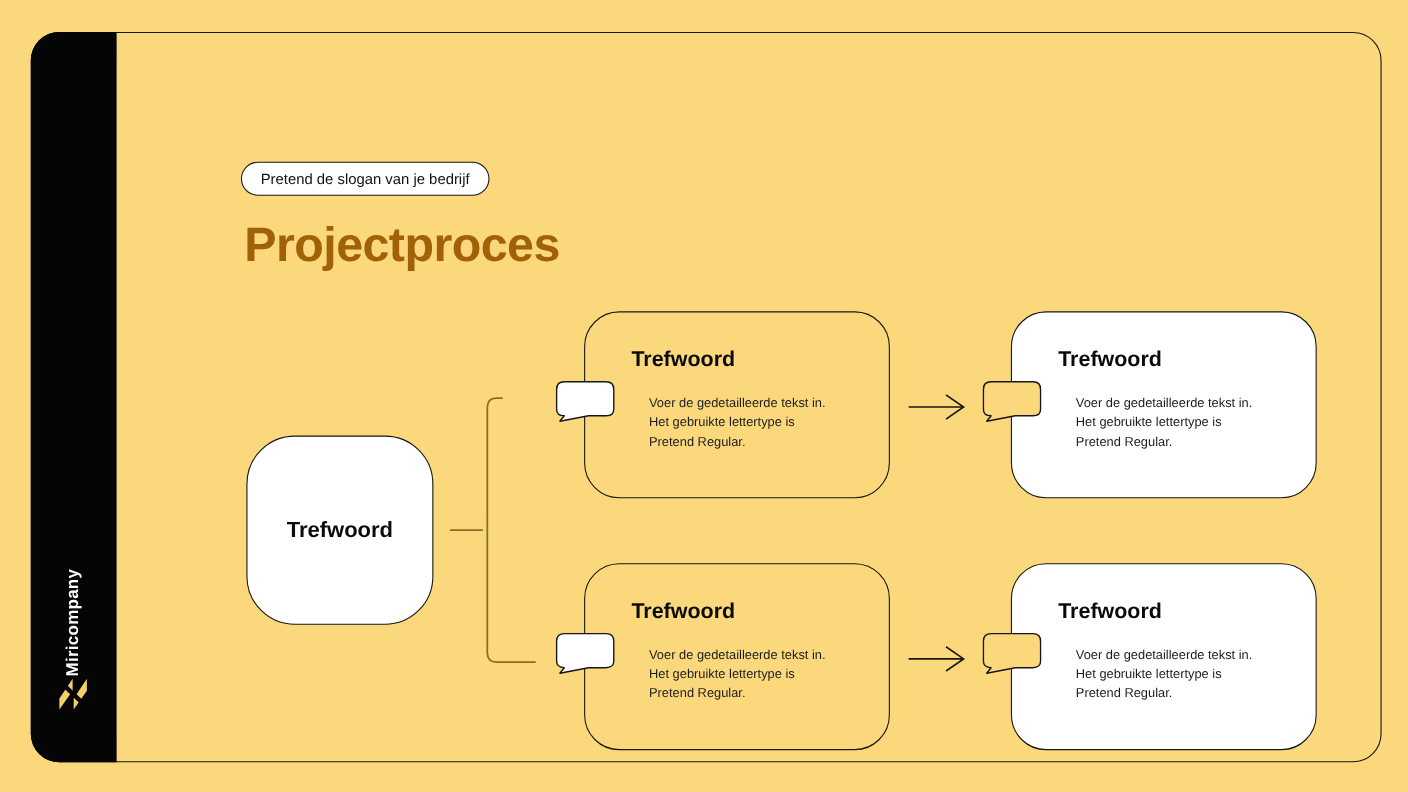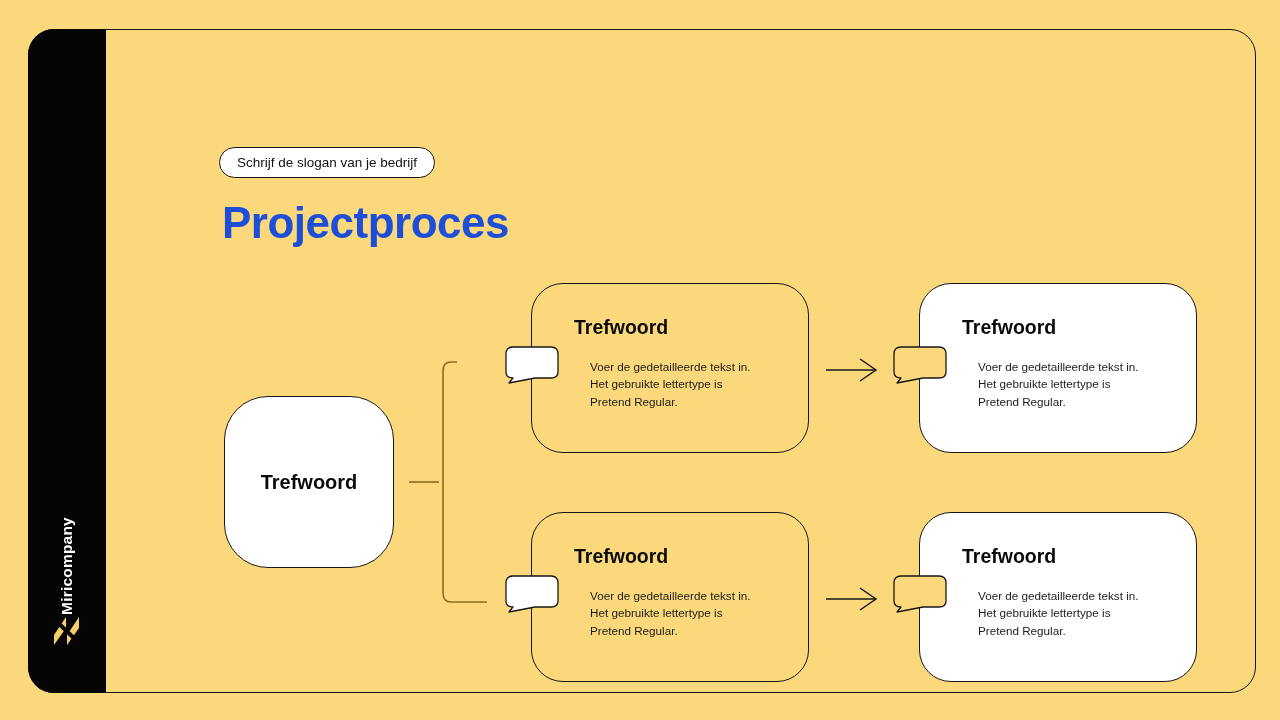--- a/index.html
+++ b/index.html
@@ -75,21 +75,21 @@
     font-size: 13.5px;
     color: #111111;
     box-sizing: border-box;
   }
   #page-title {
     position: absolute;
     left: 193px;
     top: 168px;
     font-size: 44px;
     font-weight: 700;
-    color: #1d4ed8;
+    color: #a16207;
     letter-spacing: -0.5px;
     margin: 0;
   }
 
   
   #root-node {
     position: absolute;
     left: 195px;
     top: 366px;
     width: 170px;
@@ -177,21 +177,21 @@
     <path d="M 2 20 L 52 20" fill="none" stroke="#171717" stroke-width="1.5"></path>
     <path d="M 36 9 L 52 20 L 36 31" fill="none" stroke="#171717" stroke-width="1.5" stroke-linecap="butt" stroke-linejoin="miter"></path>
   </svg>
 
   <svg id="arrow-bottom" class="connector-svg" width="70" height="40" viewBox="0 0 70 40">
     <path d="M 2 20 L 52 20" fill="none" stroke="#171717" stroke-width="1.5"></path>
     <path d="M 36 9 L 52 20 L 36 31" fill="none" stroke="#171717" stroke-width="1.5" stroke-linecap="butt" stroke-linejoin="miter"></path>
   </svg>
 
   <div id="slogan-pill">
-    <span>Schrijf de slogan van je bedrijf</span>
+    <span>Pretend de slogan van je bedrijf</span>
   </div>
 
   <h1 id="page-title">Projectproces</h1>
 
   <div id="root-node">
     <span class="node-title">Trefwoord</span>
   </div>
 
   <div id="card-mid-top" class="card outline">
     <svg class="bubble" viewBox="0 0 54 38">

